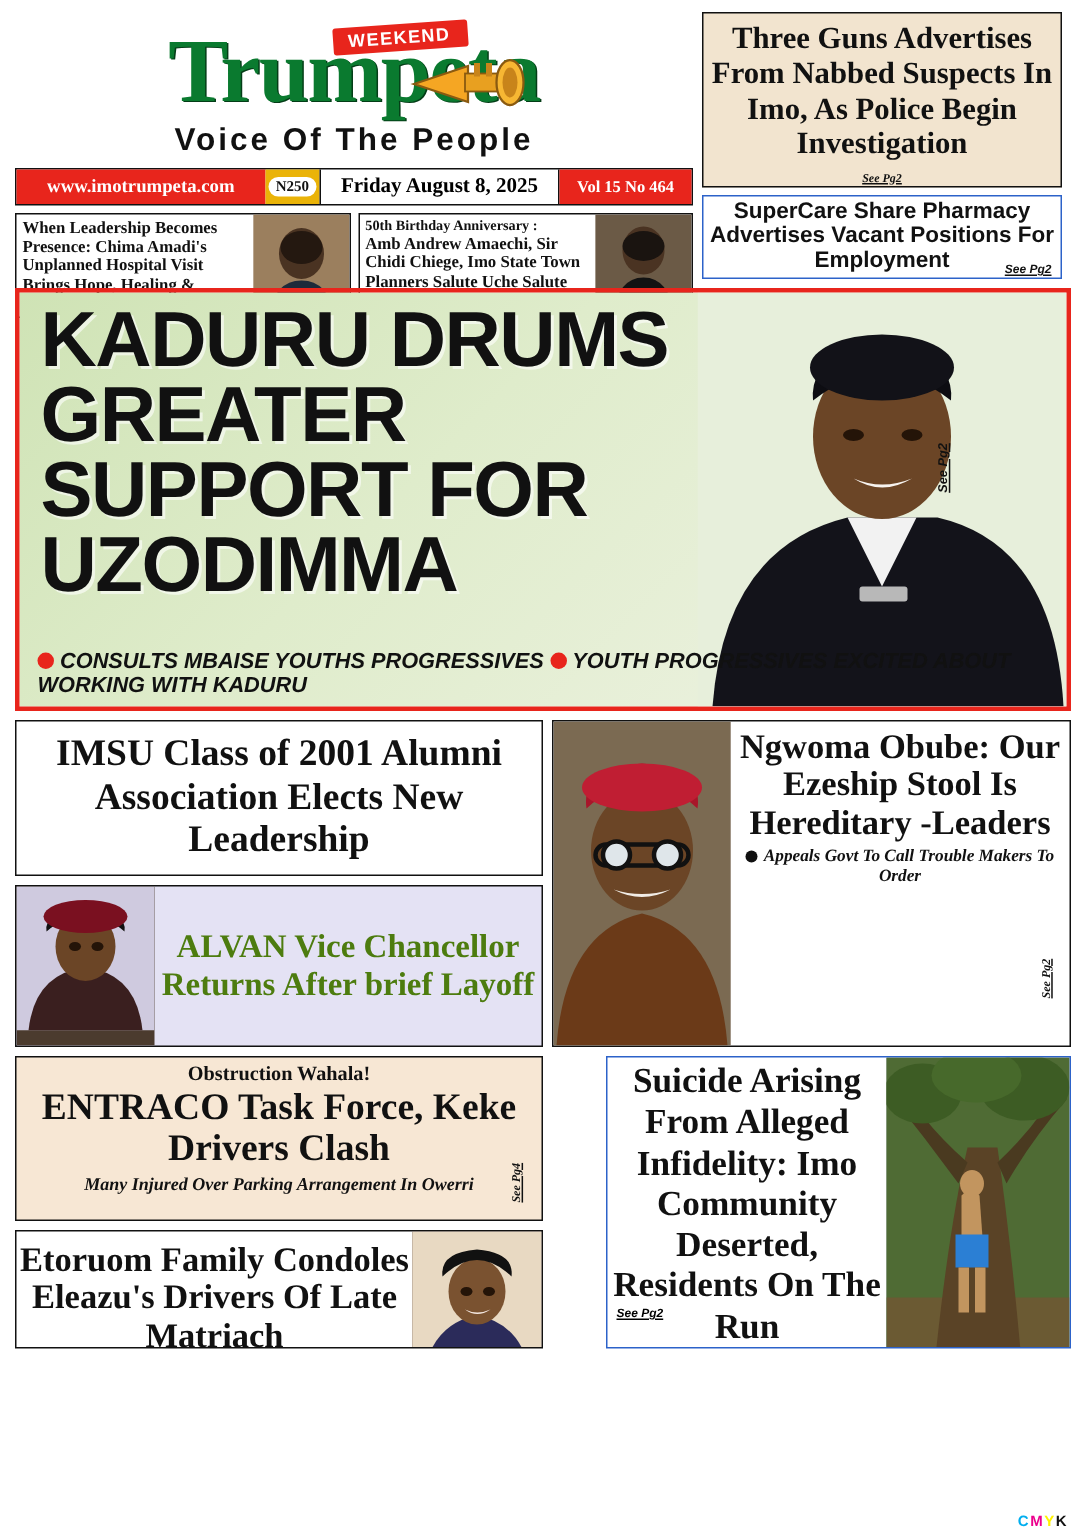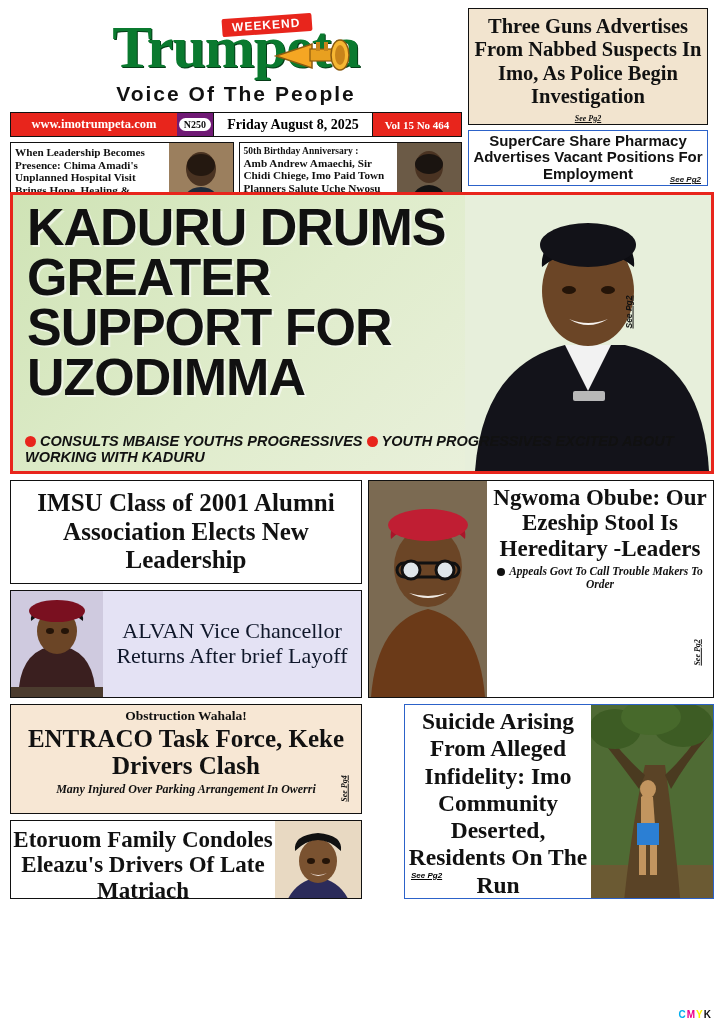--- a/index.html
+++ b/index.html
@@ -82,21 +82,21 @@
     background: #e8251c;
     color: #ffffff;
     display: flex;
     align-items: center;
     justify-content: center;
     font-weight: bold;
     font-size: 12.5px;
     font-family: "Liberation Serif", serif;
   }
   .info-price {
-    background: #701a75;
+    background: #eab308;
     color: #fff;
     display: flex; align-items: center;
     padding: 5px 2px;
   }
   .price-pill {
     background: #ffffff;
     color: #111;
     border-radius: 8px;
     font-size: 10px;
     font-weight: bold;
@@ -300,24 +300,24 @@
     flex: 1;
     display: flex;
     overflow: hidden;
   }
   .alvan-photo { width: 92px; background: #4b3b2e; position: relative; flex-shrink: 0;}
   .alvan-txt {
     flex: 1;
     display: flex; align-items: center; justify-content: center;
     text-align: center;
     font-family: "Liberation Serif", serif;
-    font-weight: normal;
+    font-weight: bold;
     font-size: 22px;
     line-height: 1.12;
-    color: #0f172a;
+    color: #4d7c0f;
     padding: 12px 4px;
   }
   .mid-right {
     flex: 1;
     border: 1px solid #111;
     display: flex;
     background: #fff;
     overflow: hidden;
     position: relative;
   }
@@ -488,21 +488,21 @@
               <ellipse cx="32" cy="26" rx="15" ry="17" fill="#4a3322"></ellipse>
               <path d="M10 68 Q14 44 32 44 Q50 44 54 68 Z" fill="#1d2a3a"></path>
               <ellipse cx="32" cy="22" rx="14" ry="11" fill="#241810"></ellipse>
             </svg>
           </div>
         </div>
 
         <div class="teaser">
           <div class="teaser-txt">
             <span class="sub-head">50th Birthday Anniversary :</span>
-            <span>Amb Andrew Amaechi, Sir Chidi Chiege, Imo Paid Town Planners Salute  Uche Nwosu</span>
+            <span>Amb Andrew Amaechi, Sir Chidi Chiege, Imo State Town Planners Salute  Uche Salute</span>
             <div class="teaser-ref">See  pg3,6,7</div>
           </div>
           <div class="teaser-photo p2">
             <svg viewBox="0 0 64 68" width="64" height="68">
               <rect width="64" height="68" fill="#6b5a46"></rect>
               <ellipse cx="32" cy="24" rx="14" ry="16" fill="#4a3322"></ellipse>
               <path d="M11 68 Q15 42 32 42 Q49 42 53 68 Z" fill="#121212"></path>
               <ellipse cx="32" cy="21" rx="14" ry="10" fill="#1a1410"></ellipse>
             </svg>
           </div>

